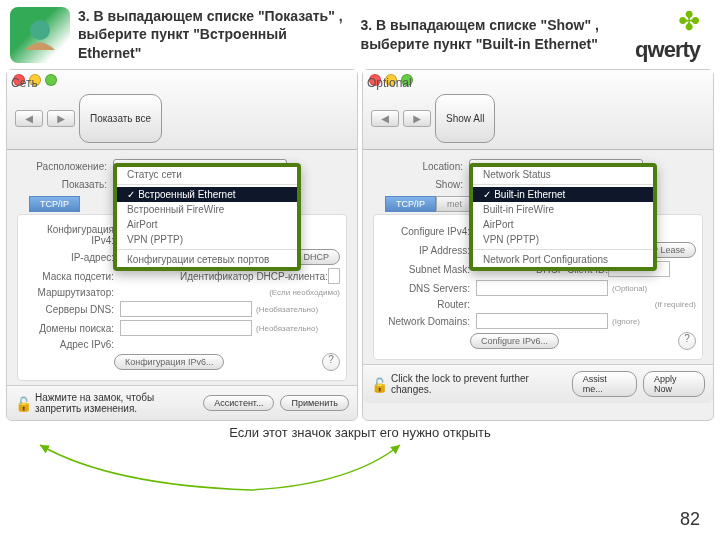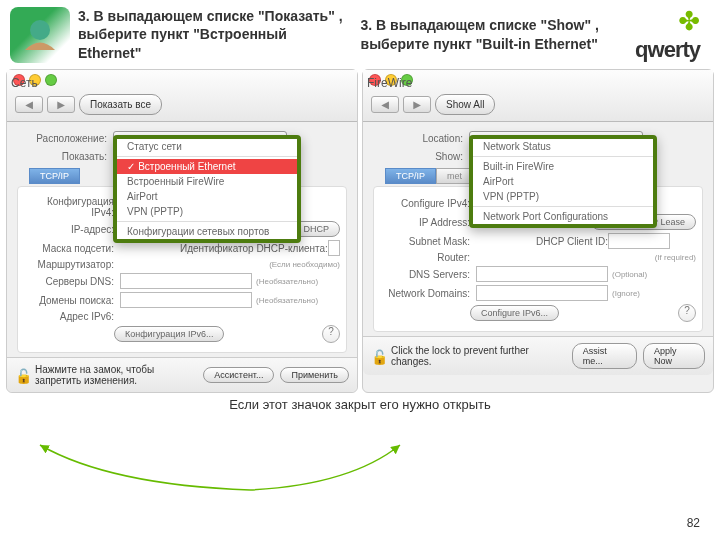--- a/index.html
+++ b/index.html
@@ -12,42 +12,42 @@
 .brand{font-size:22px;font-weight:bold;letter-spacing:-1px}
 .panes{display:flex;gap:4px;padding:0 6px}
 .pane{width:356px;background:#f0f0f0;border:1px solid #ccc;border-radius:6px;position:relative}
 .tbar{background:linear-gradient(#fdfdfd,#e8e8e8);border-bottom:1px solid #bbb;padding:2px 4px}
 .lights{display:flex;gap:4px;padding:2px}
 .light{width:10px;height:10px;border-radius:50%;border:1px solid rgba(0,0,0,.2)}
 .red{background:#f55}.yel{background:#fc3}.grn{background:#6c4}
 .wtitle{text-align:left;font-size:12px;color:#555;margin-top:-12px}
 .nav{display:flex;gap:4px;padding:4px;align-items:center}
 .navbtn{background:linear-gradient(#fff,#ddd);border:1px solid #aaa;border-radius:3px;padding:2px 6px;font-size:10px;color:#888;min-width:14px;text-align:center}
-.pill{background:linear-gradient(#fff,#e0e0e0);border:1px solid #999;border-radius:10px;padding:4px 10px;font-size:10px}
+.pill{background:linear-gradient(#fff,#e0e0e0);border:1px solid #999;border-radius:10px;padding:18px 10px;font-size:10px}
 .body{padding:6px 10px 4px;position:relative}
 .row{display:flex;align-items:center;margin:3px 0;font-size:10px;color:#666}
 .lbl{width:90px;text-align:right;padding-right:6px}
 .sel{background:linear-gradient(#fff,#eee);border:1px solid #999;border-radius:3px;padding:1px 16px 1px 6px;position:relative;min-width:150px;font-size:10px}
 .sel::after{content:"▾";position:absolute;right:4px;top:1px;font-size:8px;color:#555}
 .dd{position:absolute;background:#fff;border:4px solid #4d7c0f;border-radius:4px;box-shadow:0 4px 12px rgba(0,0,0,.3);z-index:10;font-size:10px;min-width:180px}
 .dd div{padding:2px 10px}
-.dd .hl{background:#ef4444;color:#fff}
+.dd .hl{background:#0f172a;color:#fff}
 .dd .sep{border-top:1px solid #ddd;margin:2px 0;padding:0}
 .tabs{display:flex;gap:0;margin:4px 0 2px 12px}
 .tab{background:linear-gradient(#f8f8f8,#d8d8d8);border:1px solid #aaa;padding:2px 10px;font-size:9px;color:#888}
 .tab.act{background:linear-gradient(#7fb3e8,#5a8bc8);color:#fff;border-color:#5a8bc8}
 .fields{background:#fff;border:1px solid #ddd;border-radius:4px;padding:6px;margin-top:2px}
 .inp{background:#fff;border:1px solid #bbb;height:14px;flex:1;max-width:130px}
 .btn{background:linear-gradient(#fff,#e0e0e0);border:1px solid #999;border-radius:10px;padding:2px 10px;font-size:9px}
 .hint{font-size:8px;color:#999;margin-left:4px}
 .foot{display:flex;align-items:center;gap:6px;padding:6px 8px;border-top:1px solid #ccc;background:linear-gradient(#f8f8f8,#e8e8e8);border-radius:0 0 6px 6px}
 .lock{width:14px;height:14px;color:#c90;font-size:14px}
 .q{width:16px;height:16px;border:1px solid #aaa;border-radius:50%;text-align:center;font-size:10px;color:#777;background:linear-gradient(#fff,#eee);margin-left:auto}
 .caption{text-align:center;font-size:13px;margin-top:4px}
-.pnum{position:absolute;right:20px;bottom:10px;font-size:12px}
+.pnum{position:absolute;right:20px;bottom:10px;font-size:18px}
 </style>
 </head>
 <body>
 
 <div class="header">
   <div class="logo-l">
     <svg viewBox="0 0 50 50">
         <circle cx="25" cy="20" r="10" fill="#4a8"></circle>
         <path d="M10 40 Q25 25 40 40" fill="#c96"></path>
       </svg>
@@ -148,38 +148,39 @@
     </div>
   </div>
 
   <div class="pane">
     <div class="tbar">
       <div class="lights">
           <div class="light red"></div>
           <div class="light yel"></div>
           <div class="light grn"></div>
         </div>
-      <div class="wtitle">FireWire</div>
+      <div class="wtitle">Optional</div>
       <div class="nav">
         <div class="navbtn">◀</div>
         <div class="navbtn">▶</div>
         <div class="pill">Show All</div>
       </div>
     </div>
     <div class="body">
       <div class="row">
           <div class="lbl">Location:</div>
           <div class="sel">&nbsp;</div>
         </div>
       <div class="row" style="position:relative">
         <div class="lbl">Show:</div>
         <div class="sel">&nbsp;</div>
         <div class="dd" style="left:96px;top:-14px">
           <div>Network Status</div>
           <div class="sep"></div>
+          <div class="hl">✓ <span>Built-in Ethernet</span></div>
           <div>Built-in FireWire</div>
           <div>AirPort</div>
           <div>VPN (PPTP)</div>
           <div class="sep"></div>
           <div>Network Port Configurations</div>
         </div>
       </div>
       <div class="tabs">
           <div class="tab act">TCP/IP</div>
           <div class="tab">met</div>
@@ -194,28 +195,28 @@
             <div style="flex:1"></div>
             <div class="btn">Renew DHCP Lease</div>
           </div>
         <div class="row">
             <div class="lbl">Subnet Mask:</div>
             <div style="width:60px"></div>
             <div>DHCP Client ID:</div>
             <div class="inp" style="max-width:60px"></div>
           </div>
         <div class="row">
+            <div class="lbl">DNS Servers:</div>
+            <div class="inp"></div>
+            <span class="hint">(Optional)</span>
+          </div>
+        <div class="row">
             <div class="lbl">Router:</div>
             <div style="flex:1"></div>
             <span class="hint">(If required)</span>
-          </div>
-        <div class="row">
-            <div class="lbl">DNS Servers:</div>
-            <div class="inp"></div>
-            <span class="hint">(Optional)</span>
           </div>
         <div class="row">
             <div class="lbl">Network Domains:</div>
             <div class="inp"></div>
             <span class="hint">(Ignore)</span>
           </div>
         <div class="row">
             <div style="width:90px"></div>
             <div class="btn">Configure IPv6...</div>
             <div class="q">?</div>

